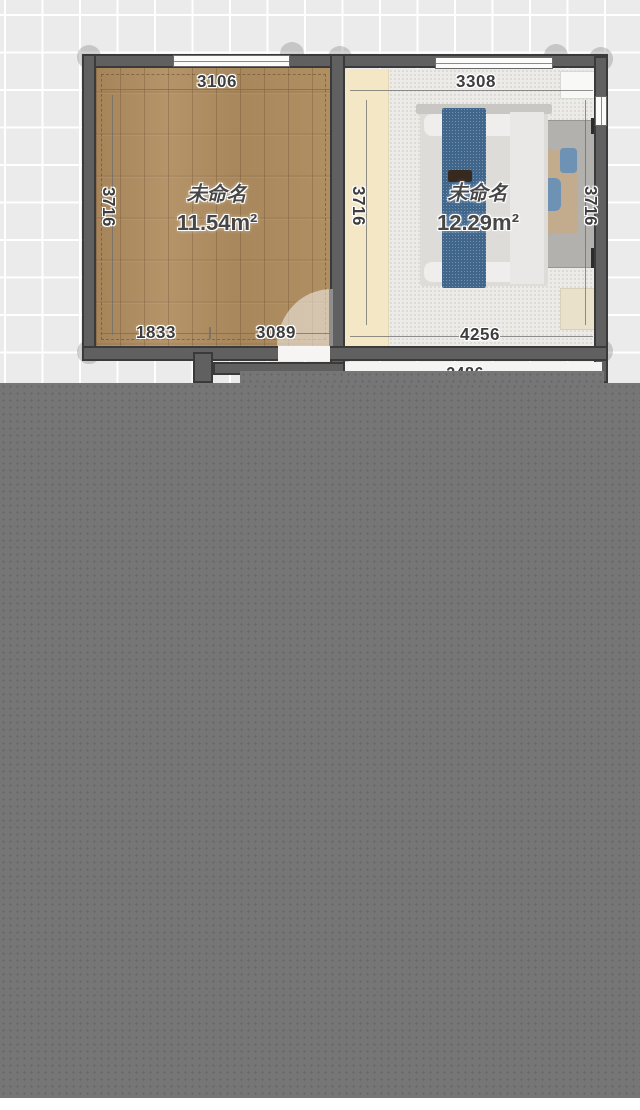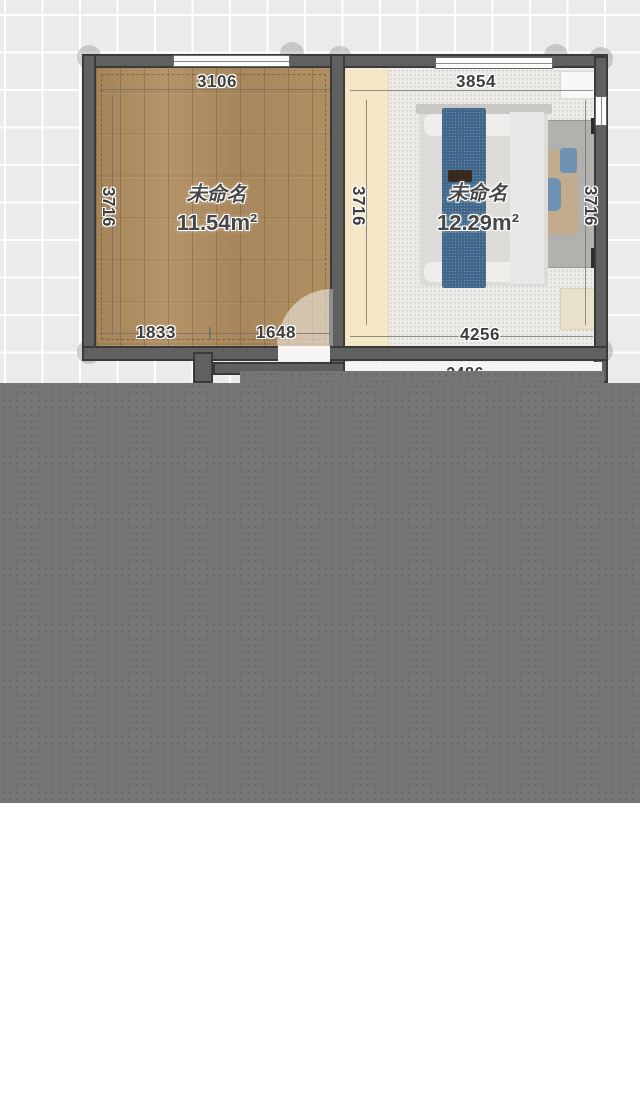--- a/index.html
+++ b/index.html
@@ -1,17 +1,17 @@
 <!DOCTYPE html>
 <html><head>
 <meta charset="utf-8">
 <style>
   html,body{margin:0;padding:0;}
   #stage{
-    position:relative; width:640px; height:803px; overflow:hidden;
+    position:relative; width:640px; height:1098px; overflow:hidden;
     font-family:"Liberation Sans", sans-serif;
     background-color:#ebebeb;
     background-image:
       linear-gradient(#ffffff 2px, transparent 2px),
       linear-gradient(90deg, #ffffff 2px, transparent 2px);
     background-size:37.5px 37.5px;
     background-position:4px 14px;
   }
   .abs{position:absolute;}
   
@@ -139,23 +139,23 @@
   <div class="abs dline" style="left:112px;top:95px;width:1px;height:240px;"></div>
   <div class="abs dline" style="left:366px;top:100px;width:1px;height:225px;"></div>
   <div class="abs dline" style="left:585px;top:100px;width:1px;height:225px;"></div>
   <div class="abs dline" style="left:100px;top:333px;width:230px;height:1px;"></div>
   <div class="abs dline" style="left:209px;top:327px;width:2px;height:12px;"></div>
   <div class="abs dline" style="left:350px;top:336px;width:243px;height:1px;"></div>
 
   <div class="abs dim" style="left:217px;top:82px;">3106</div>
   <div class="abs dim vert" style="left:108px;top:207px;">3716</div>
   <div class="abs dim" style="left:156px;top:333px;">1833</div>
-  <div class="abs dim" style="left:276px;top:333px;">1648</div>
+  <div class="abs dim" style="left:276px;top:333px;">3089</div>
 
-  <div class="abs dim" style="left:476px;top:82px;">3854</div>
+  <div class="abs dim" style="left:476px;top:82px;">3308</div>
   <div class="abs dim vert" style="left:358px;top:206px;">3716</div>
   <div class="abs dim vert" style="left:590px;top:206px;">3716</div>
   <div class="abs dim" style="left:480px;top:335px;">4256</div>
 
   <div class="abs room-name" style="left:217px;top:193px;">未命名</div>
   <div class="abs room-area" style="left:217px;top:223px;">11.54m²</div>
   <div class="abs room-name" style="left:478px;top:192px;">未命名</div>
   <div class="abs room-area" style="left:478px;top:223px;">12.29m²</div>
 
   <div class="abs overlaygray" style="left:240px;top:371px;width:364px;height:13px;"></div>

